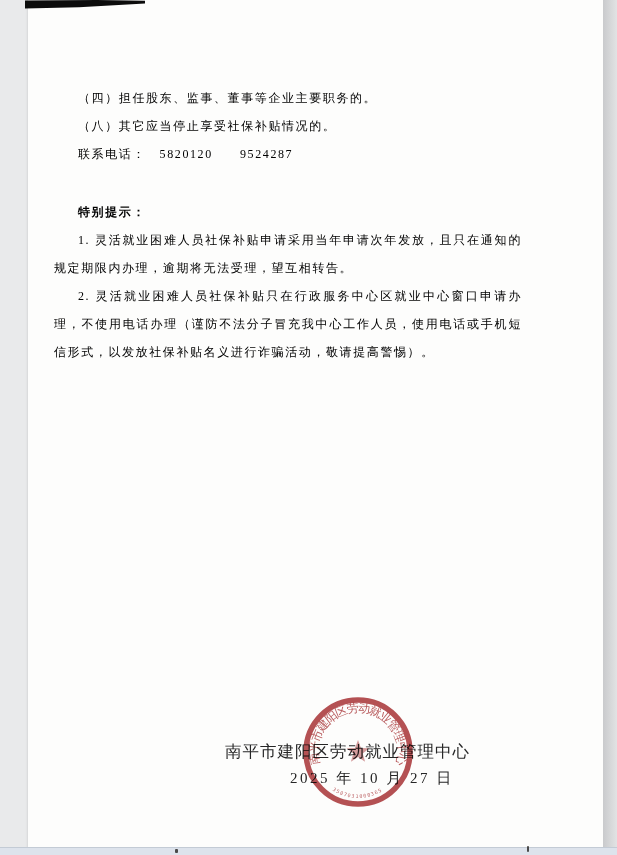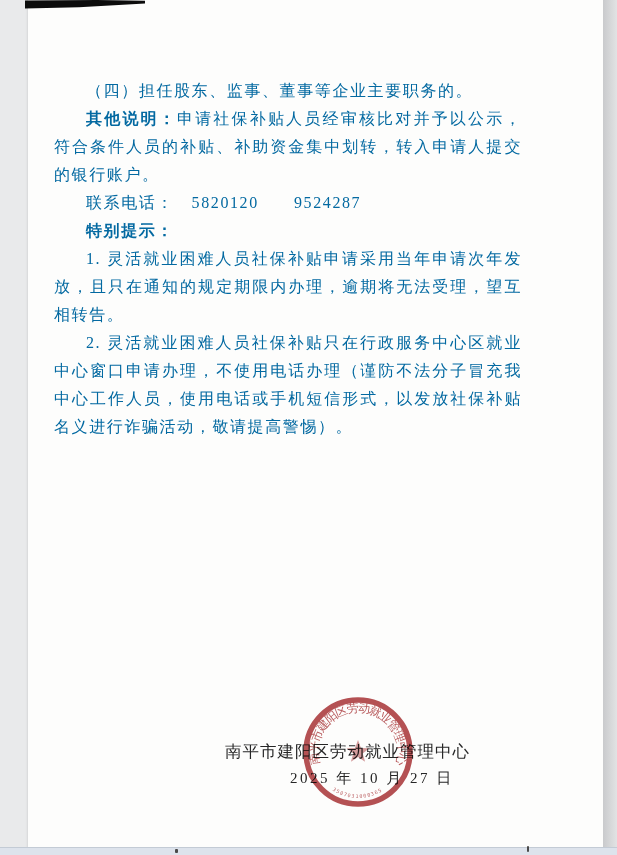--- a/index.html
+++ b/index.html
@@ -28,27 +28,27 @@
     position:absolute; left:25px; top:0; width:120px; height:9px;
     background:#0c0c0c;
     clip-path:polygon(0 5%, 60% 0, 100% 8%, 100% 40%, 45% 80%, 0 95%);
   }
   .speck { position:absolute; background:#4a4a4a; border-radius:1px; }
   .speck-a { left:175px; top:849px; width:3px; height:4px; }
   .speck-b { left:527px; top:846px; width:2px; height:6px; }
 
   
   .doc-body {
-    position:absolute; left:54px; top:77px; width:468px;
-    font-size:16px; line-height:28px; letter-spacing:1.6px;
-    color:#0369a1; text-align:justify;
+    position:absolute; left:54px; top:84px; width:468px;
+    font-size:12px; line-height:28px; letter-spacing:1.6px;
+    color:#000000; text-align:justify;
   }
   .doc-body p { text-indent:2em; }
   .lead-bold { font-weight:bold; }
-  .notice-title { font-weight:bold; }
+  .notice-title { font-weight:bold; margin-top:30px; }
 
   
   .sig-org {
     position:absolute; left:225px; top:741px;
     font-size:16.5px; letter-spacing:1px; color:#262626;
   }
   .sig-date {
     position:absolute; left:290px; top:769px;
     font-size:15px; letter-spacing:2.5px; color:#262626;
   }
@@ -64,21 +64,21 @@
 
 <div class="paper"></div>
 <div class="edge-right"></div>
 <div class="edge-bottom"></div>
 <div class="scan-streak-top"></div>
 <div class="speck speck-a"></div>
 <div class="speck speck-b"></div>
 
 <div class="doc-body">
   <p><span class="lead-bold"></span><span>（四）担任股东、监事、董事等企业主要职务的。</span></p>
-  <p><span class="lead-bold">其他说明：</span><span>申请社保补贴人员经审核比对并予以公示，符合条件人员的补贴、补助资金集中划转，转入申请人提交的银行账户。</span></p>
+  <p><span class="lead-bold"></span><span>（八）其它应当停止享受社保补贴情况的。</span></p>
   <p><span class="lead-bold"></span><span>联系电话：　5820120　　9524287</span></p>
 
   <p class="notice-title">特别提示：</p>
   <p>1. 灵活就业困难人员社保补贴申请采用当年申请次年发放，且只在通知的规定期限内办理，逾期将无法受理，望互相转告。</p>
   <p>2. 灵活就业困难人员社保补贴只在行政服务中心区就业中心窗口申请办理，不使用电话办理（谨防不法分子冒充我中心工作人员，使用电话或手机短信形式，以发放社保补贴名义进行诈骗活动，敬请提高警惕）。</p>
 </div>
 
 <div class="sig-org">南平市建阳区劳动就业管理中心</div>
 <div class="sig-date">2025 年 10 月 27 日</div>
 

